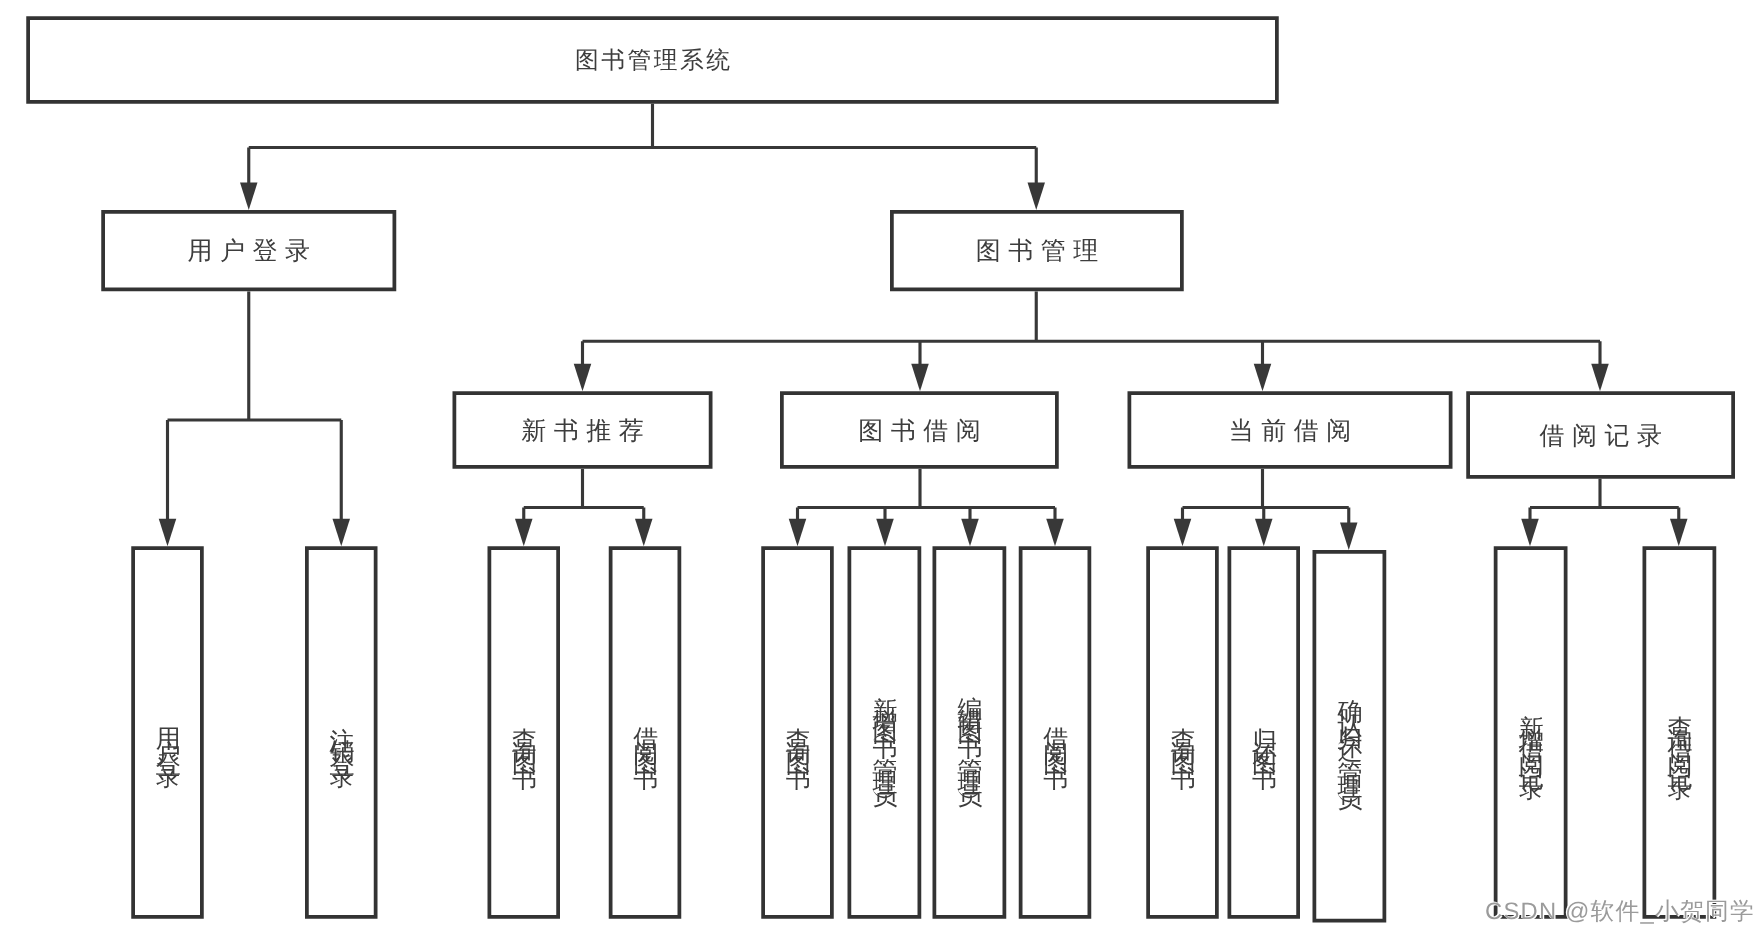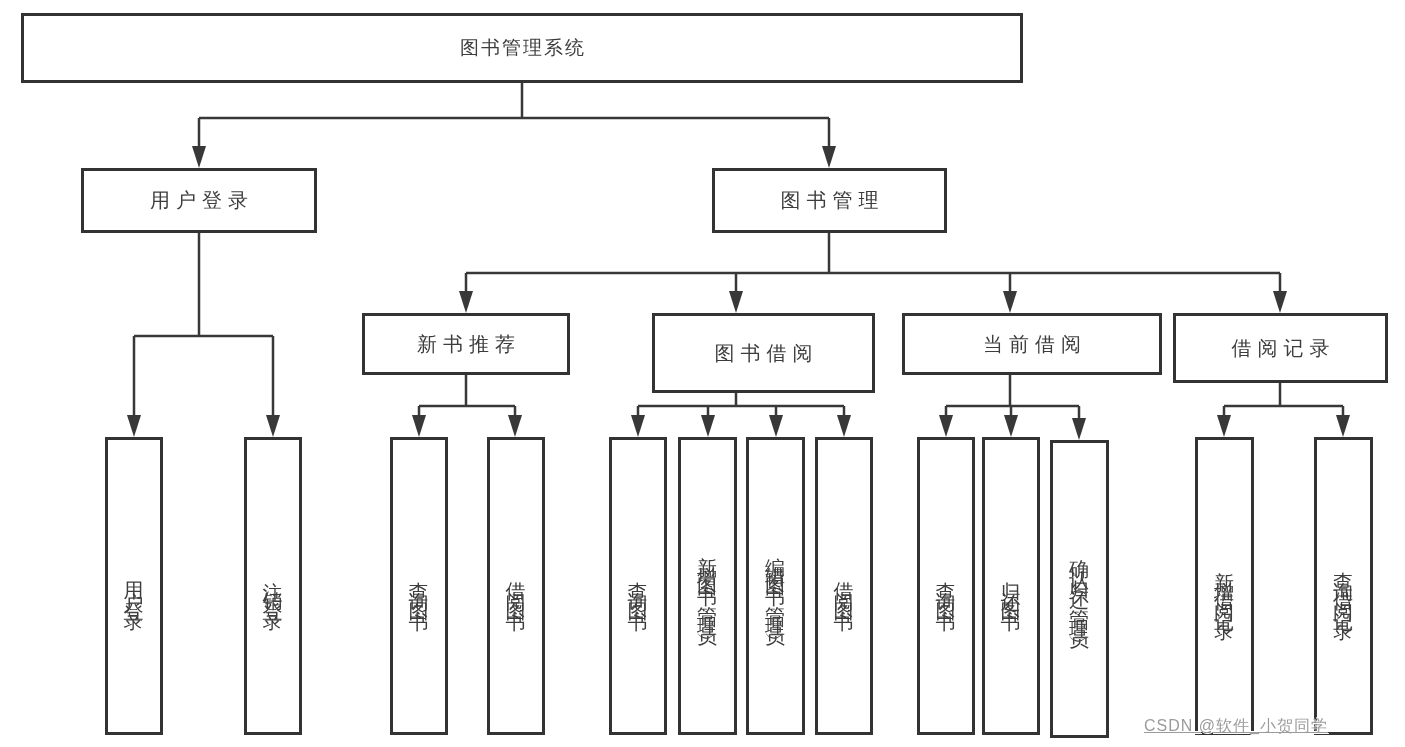--- a/index.html
+++ b/index.html
@@ -13,23 +13,23 @@
   .connectors path{fill:none;stroke:var(--line);stroke-width:2.5;}
   .connectors polygon{fill:var(--line);stroke:none;}
   .node{position:absolute;z-index:2;background:var(--background);
         border:3px solid var(--box-border);box-sizing:border-box;
         display:flex;align-items:center;justify-content:center;
         color:var(--text);}
   .node.h span{font-size:20px;letter-spacing:6px;text-indent:6px;white-space:nowrap;}
   .node.root span{font-size:19px;letter-spacing:2px;text-indent:2px;}
   .node.v{writing-mode:vertical-rl;text-orientation:mixed;}
   .node.v span{font-size:20px;letter-spacing:10px;line-height:1;white-space:nowrap;}
-  .watermark{position:absolute;z-index:3;left:1144px;top:716px;
-             font-size:16px;letter-spacing:1px;color:var(--watermark);
-             text-shadow:1px 1px 0 #ffffff,-1px -1px 0 #ffffff;white-space:nowrap;text-decoration:underline;}
+  .watermark{position:absolute;z-index:3;left:1188px;top:716px;
+             font-size:19px;letter-spacing:1px;color:var(--watermark);
+             text-shadow:1px 1px 0 #ffffff,-1px -1px 0 #ffffff;white-space:nowrap;}
 </style>
 </head>
 <body>
 
 <div id="canvas">
 
   <svg class="connectors" width="1405" height="747" viewBox="0 0 1405 747" aria-hidden="true">
     <path d="
       M522,69 V118 M199,118 H829 M199,118 V152 M829,118 V152
       M199,233 V336 M134,336 H273 M134,336 V421 M273,336 V421
@@ -66,21 +66,21 @@
   <div class="node h" style="left:81px;top:168px;width:236px;height:65px">
     <span>用户登录</span>
   </div>
   <div class="node h" style="left:712px;top:168px;width:235px;height:65px">
     <span>图书管理</span>
   </div>
 
   <div class="node h" style="left:362px;top:313px;width:208px;height:62px">
     <span>新书推荐</span>
   </div>
-  <div class="node h" style="left:652px;top:313px;width:223px;height:80px">
+  <div class="node h" style="left:624px;top:313px;width:223px;height:62px">
     <span>图书借阅</span>
   </div>
   <div class="node h" style="left:902px;top:313px;width:260px;height:62px">
     <span>当前借阅</span>
   </div>
   <div class="node h" style="left:1173px;top:313px;width:215px;height:70px">
     <span>借阅记录</span>
   </div>
 
   <div class="node v" style="left:105px;top:437px;width:58px;height:298px">

